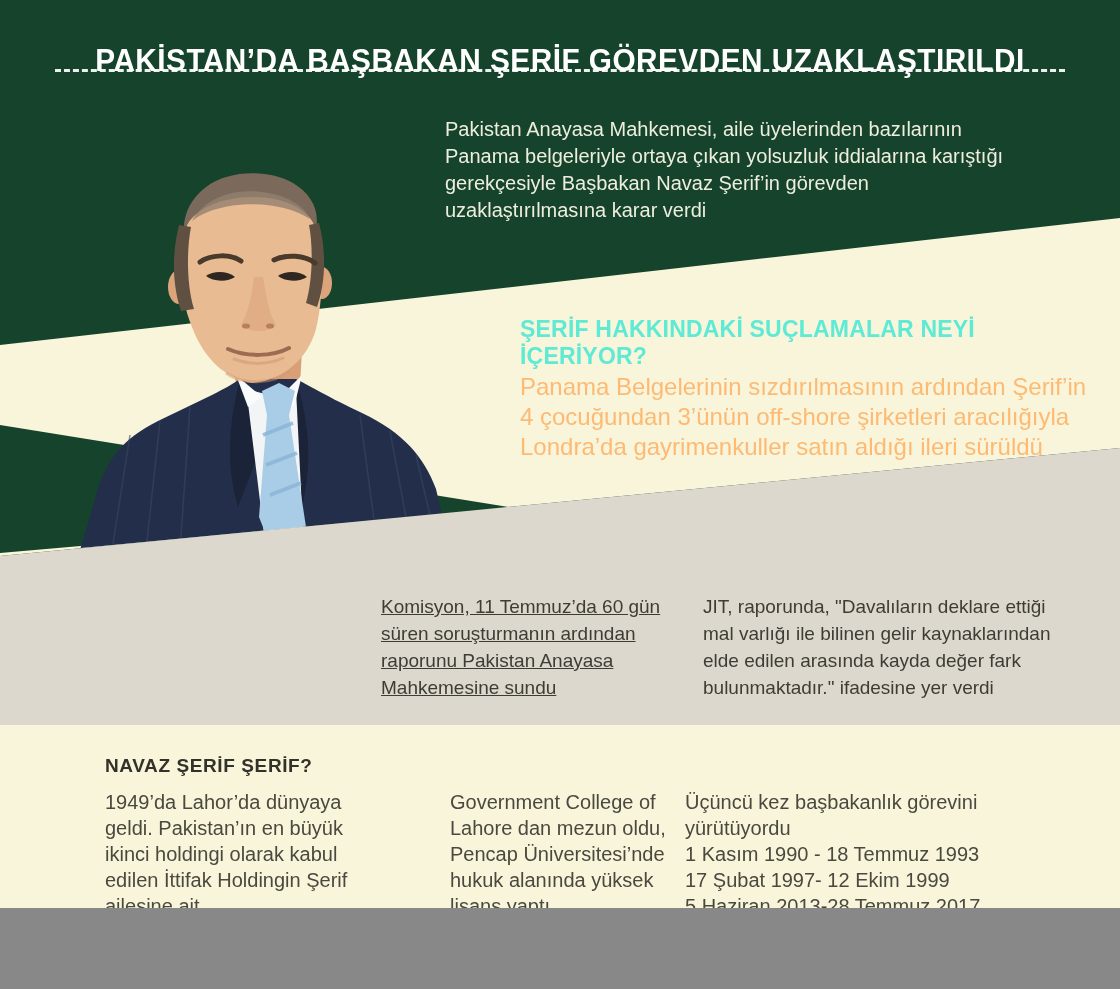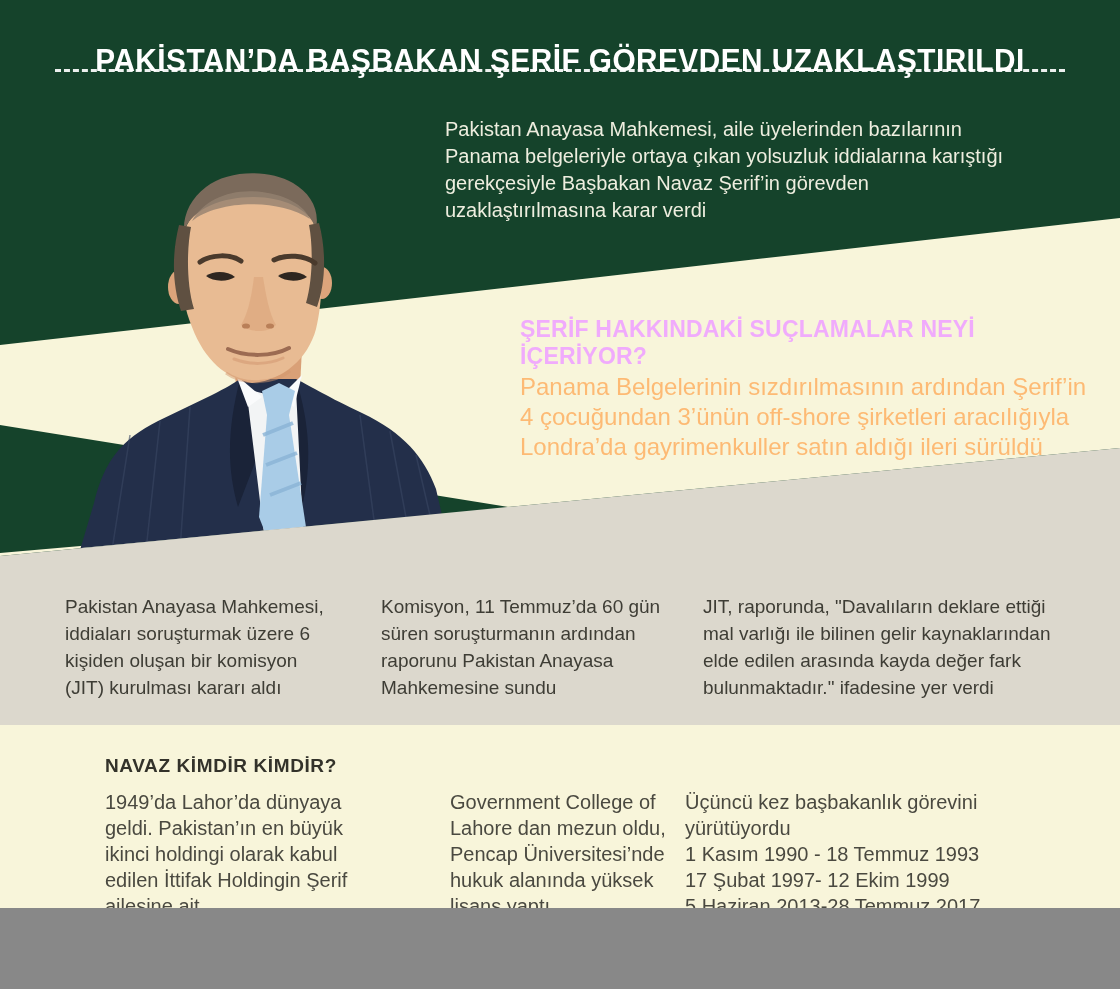--- a/index.html
+++ b/index.html
@@ -47,32 +47,32 @@
   }
 
   
   .preline{white-space:pre-line;}
   .intro{
     position:absolute;left:445px;top:116px;width:650px;
     color:#eeeedf;font-size:20px;line-height:27px;z-index:6;
   }
   .acc-heading{
     position:absolute;left:520px;top:316px;width:560px;
-    color:#f0abfc;font-size:23px;font-weight:bold;letter-spacing:.2px;z-index:6;
+    color:#5eead4;font-size:23px;font-weight:bold;letter-spacing:.2px;z-index:6;
   }
   .acc-body{
     position:absolute;left:520px;top:372px;width:580px;
     color:#fdba74;font-size:24px;line-height:30px;z-index:6;
   }
   .gray-col{
     position:absolute;top:593px;
     color:#3e3d35;font-size:19px;line-height:27px;z-index:6;
   }
   .gray-col.c1{left:65px;width:300px;}
-  .gray-col.c2{left:381px;width:300px;}
+  .gray-col.c2{left:381px;width:300px;text-decoration:underline;}
   .gray-col.c3{left:703px;width:370px;}
   .bio-heading{
     position:absolute;left:105px;top:755px;
     color:#33322a;font-size:19px;font-weight:bold;letter-spacing:.6px;z-index:6;
   }
   .bio-col{
     position:absolute;top:789px;
     color:#4a4940;font-size:20px;line-height:26px;z-index:6;
   }
   .bio-col.c1{left:105px;width:280px;}
@@ -174,34 +174,30 @@
   <div class="intro preline">Pakistan Anayasa Mahkemesi, aile üyelerinden bazılarının
 Panama belgeleriyle ortaya çıkan yolsuzluk iddialarına karıştığı
 gerekçesiyle Başbakan Navaz Şerif’in görevden
 uzaklaştırılmasına karar verdi</div>
 
   <div class="acc-heading">ŞERİF HAKKINDAKİ SUÇLAMALAR NEYİ İÇERİYOR?</div>
   <div class="acc-body preline">Panama Belgelerinin sızdırılmasının ardından Şerif’in
 4 çocuğundan 3’ünün off-shore şirketleri aracılığıyla
 Londra’da gayrimenkuller satın aldığı ileri sürüldü</div>
 
-  <div class="gray-col c1 preline">Pakistan Anayasa Mahkemesi,
-iddiaları soruşturmak üzere 6
-kişiden oluşan bir komisyon
-(JIT) kurulması kararı aldı</div>
   <div class="gray-col c2 preline">Komisyon, 11 Temmuz’da 60 gün
 süren soruşturmanın ardından
 raporunu Pakistan Anayasa
 Mahkemesine sundu</div>
   <div class="gray-col c3 preline">JIT, raporunda, "Davalıların deklare ettiği
 mal varlığı ile bilinen gelir kaynaklarından
 elde edilen arasında kayda değer fark
 bulunmaktadır." ifadesine yer verdi</div>
 
-  <div class="bio-heading">NAVAZ KİMDİR KİMDİR?</div>
+  <div class="bio-heading">NAVAZ ŞERİF ŞERİF?</div>
   <div class="bio-col c1 preline">1949’da Lahor’da dünyaya
 geldi. Pakistan’ın en büyük
 ikinci holdingi olarak kabul
 edilen İttifak Holdingin Şerif
 ailesine ait</div>
   <div class="bio-col c2 preline">Government College of
 Lahore dan mezun oldu,
 Pencap Üniversitesi’nde
 hukuk alanında yüksek
 lisans yaptı</div>

